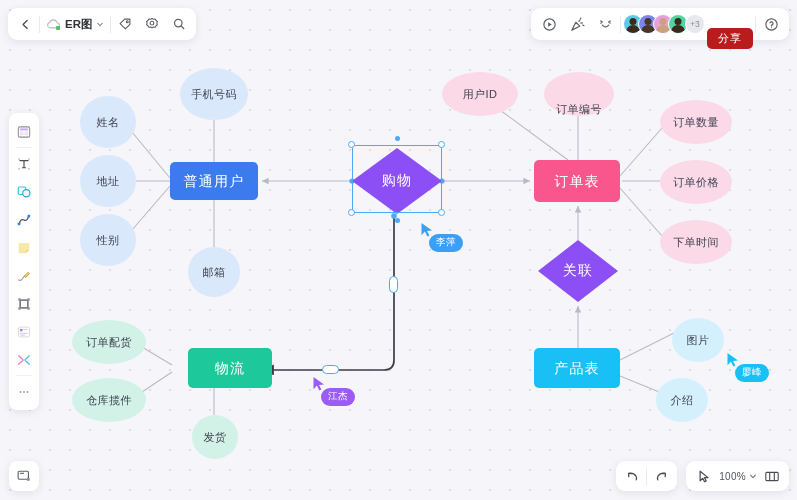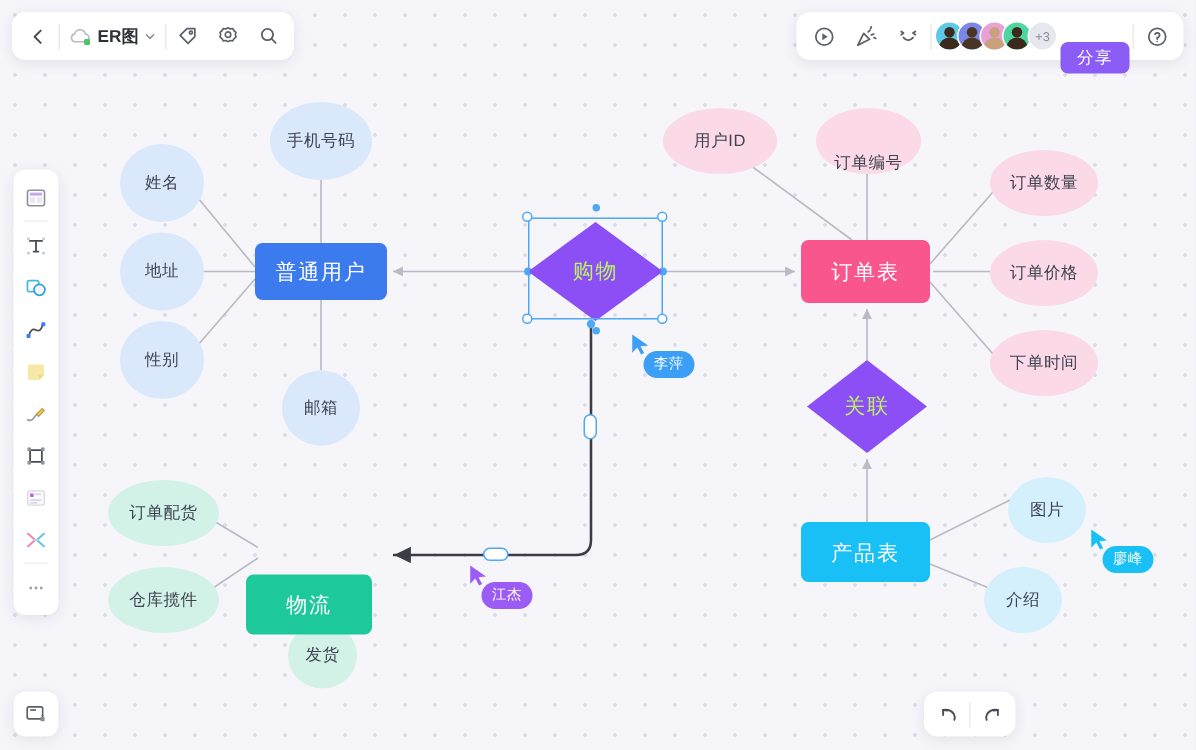--- a/index.html
+++ b/index.html
@@ -38,21 +38,21 @@
   .entity {
     border-radius: 5px;
     color: #ffffff;
     font-size: 14px;
     letter-spacing: 1.2px;
   }
   .diamond-wrap { position: absolute; }
   .diamond {
     width: 100%; height: 100%;
     display: flex; align-items: center; justify-content: center;
-    color: #bef264; font-size: 14px; letter-spacing: 1.2px;
+    color: #ffffff; font-size: 14px; letter-spacing: 1.2px;
     clip-path: polygon(50% 0%, 100% 50%, 50% 100%, 0% 50%);
   }
 
   
   .sel-frame {
     position: absolute;
     border: 1.4px solid #4ea8f5;
     pointer-events: none;
   }
   .sel-h {
@@ -249,21 +249,21 @@
         </div>
         <div class="node ellipse" style="position: absolute; left: 72px; top: 320px; width: 74px; height: 44px; background: rgb(210, 242, 232);">
           <span>订单配货</span>
         </div>
         <div class="node ellipse" style="position: absolute; left: 72px; top: 378px; width: 74px; height: 44px; background: rgb(210, 242, 232);">
           <span>仓库揽件</span>
         </div>
         <div class="node ellipse" style="position: absolute; left: 192px; top: 415px; width: 46px; height: 44px; background: rgb(210, 242, 232);">
           <span>发货</span>
         </div>
-        <div class="node entity" style="position: absolute; left: 164px; top: 348px; width: 84px; height: 40px; background: rgb(29, 201, 154); margin-top: 35px;">
+        <div class="node entity" style="position: absolute; left: 188px; top: 348px; width: 84px; height: 40px; background: rgb(29, 201, 154);">
           <span>物流</span>
         </div>
         <div class="node ellipse" style="position: absolute; left: 672px; top: 318px; width: 52px; height: 44px; background: rgb(212, 240, 252);">
           <span>图片</span>
         </div>
         <div class="node ellipse" style="position: absolute; left: 656px; top: 378px; width: 52px; height: 44px; background: rgb(212, 240, 252);">
           <span>介绍</span>
         </div>
         <div class="node entity" style="position: absolute; left: 534px; top: 348px; width: 86px; height: 40px; background: rgb(25, 192, 245);">
           <span>产品表</span>
@@ -377,21 +377,21 @@
         <div class="avatar" style="background: rgb(232, 160, 216);">
           <i class="body" style="background: rgb(201, 161, 122);"></i>
           <i class="head" style="background: rgb(201, 161, 122);"></i>
         </div>
         <div class="avatar" style="background: rgb(79, 214, 160);">
           <i class="body" style="background: rgb(58, 42, 30);"></i>
           <i class="head" style="background: rgb(58, 42, 30);"></i>
         </div>
       </div>
     <div class="more-badge">+3</div>
-    <div class="share-btn" style="background: #8b5cf6; margin-top: 28px;">分享</div>
+    <div class="share-btn" style="background: #b91c1c; margin-top: 28px;">分享</div>
     <div class="divider-v"></div>
     <div class="ico-btn">
       <svg width="15" height="15" viewBox="0 0 16 16" fill="none" stroke="#5d6069" stroke-width="1.25" stroke-linecap="round">
           <circle cx="8" cy="8" r="6"></circle>
           <path d="M6.4 6.2 A1.7 1.7 0 1 1 8 8.6 L8 9.6"></path>
           <circle cx="8" cy="11.4" r=".55" fill="#5d6069" stroke="none"></circle>
         </svg>
     </div>
   </div>
 
@@ -492,14 +492,31 @@
     </div>
     <div class="divider-v"></div>
     <div class="ico-btn">
       <svg width="15" height="15" viewBox="0 0 16 16" fill="none" stroke="#4a4d57" stroke-width="1.35" stroke-linecap="round" stroke-linejoin="round">
           <path d="M12 4.6 L12 8.2 M12 4.6 Q7 3.6 4.4 7.4 Q3.2 9.4 4 11.6"></path>
           <path d="M12 4.6 L9 5"></path>
         </svg>
     </div>
   </div>
 
+  <div class="panel" id="br-zoom">
+    <div class="ico-btn">
+      <svg width="15" height="15" viewBox="0 0 16 16" fill="none" stroke="#4a4d57" stroke-width="1.3" stroke-linejoin="round">
+          <path d="M4.4 2.4 L4.4 12.6 L7.2 9.9 L9.1 13.6 L10.9 12.7 L9.1 9.2 L12.8 9.2 Z"></path>
+        </svg>
+    </div>
+    <div class="zoom-val">100%</div>
+    <svg width="8" height="8" viewBox="0 0 10 10" fill="none" stroke="#6d6f79" stroke-width="1.3" stroke-linecap="round" stroke-linejoin="round">
+        <path d="M2 4 L5 7 L8 4"></path>
+      </svg>
+    <div class="ico-btn">
+      <svg width="16" height="15" viewBox="0 0 18 16" fill="none" stroke="#4a4d57" stroke-width="1.25" stroke-linejoin="round">
+          <rect x="2" y="3.4" width="14" height="9.2" rx="1.2"></rect>
+          <path d="M6.4 3.4 L6.4 12.6 M11.6 3.4 L11.6 12.6"></path>
+        </svg>
+    </div>
+  </div>
 
 </div>
 
 </body></html>

